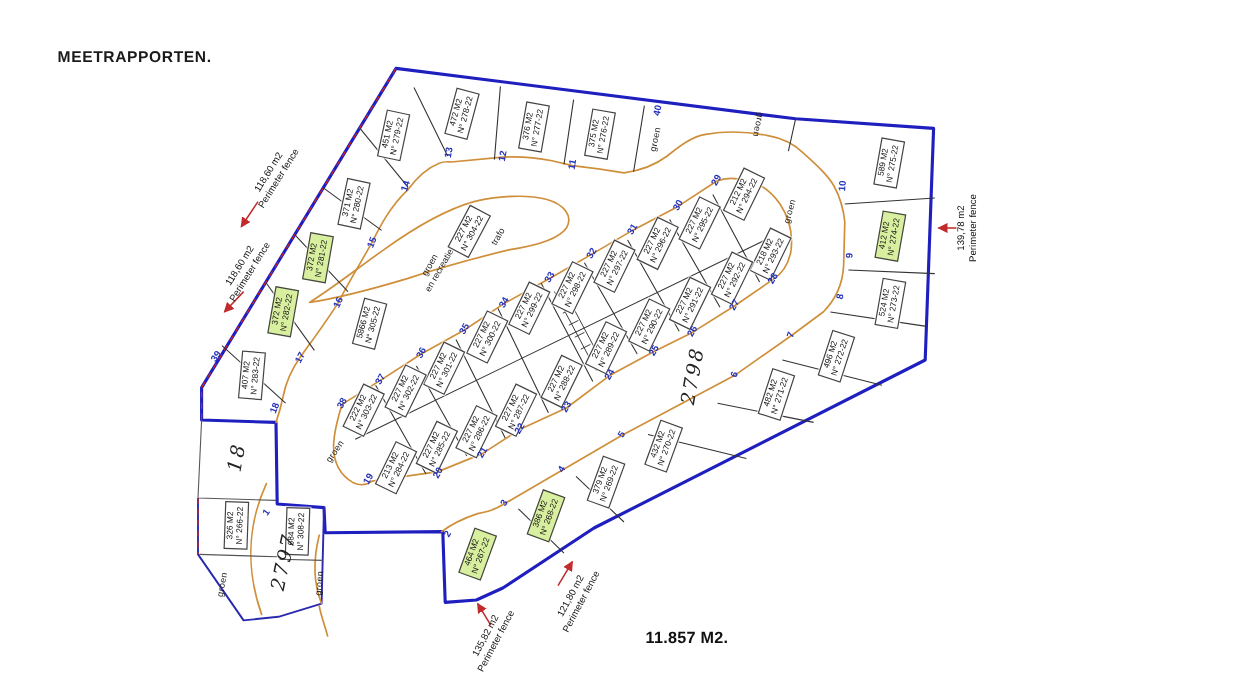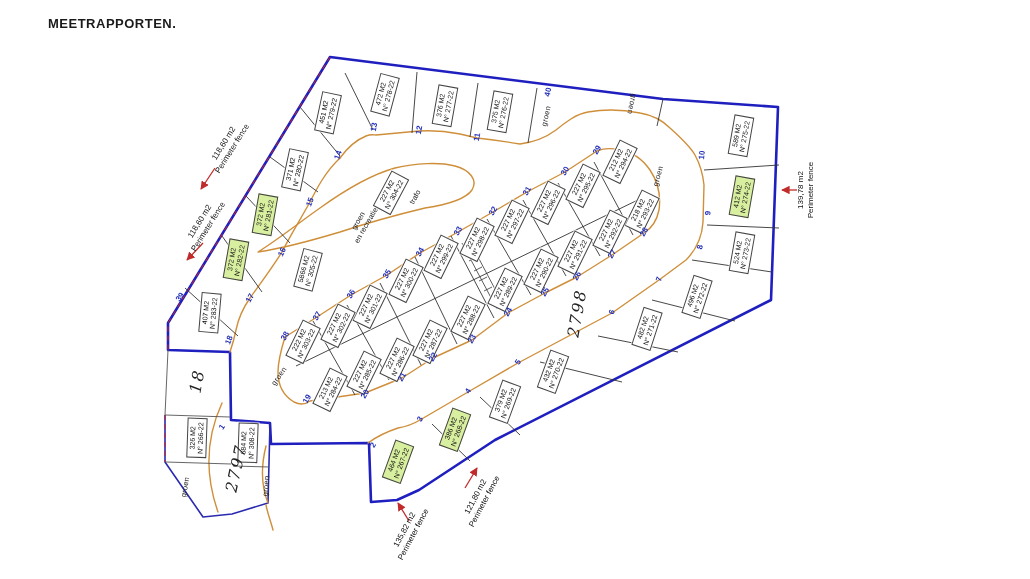--- a/index.html
+++ b/index.html
@@ -9,21 +9,21 @@
   .abs{position:absolute;transform-origin:center center;white-space:nowrap;}
   .lotbox{background:#fff;border:1px solid #444;padding:1px 3px;font-size:7px;line-height:1.15;
           text-align:center;color:#111;box-shadow:0 0 0 1px rgba(255,255,255,.6);}
   .lotbox.hl{background:#d9efa0;}
   .lotbox div{white-space:nowrap;}
   .stnum{font-size:8px;font-weight:bold;color:#2431b8;}
   .groen{font-size:7.5px;color:#222;letter-spacing:.3px;}
   .special{font-size:7.5px;color:#222;text-align:center;line-height:1.2;}
   .parcelid{font-size:16px;font-style:italic;color:#222;font-family:"DejaVu Serif",serif;letter-spacing:2px;}
   .fence{font-size:8px;color:#111;line-height:1.2;text-align:center;}
-  .maptitle{position:absolute;left:48px;top:16px;font-size:13px;font-weight:700;color:#1a1a1a;
+  .maptitle{position:absolute;left:48px;top:40px;font-size:13px;font-weight:700;color:#1a1a1a;
             letter-spacing:.5px;}
   .titleblock{position:absolute;left:538px;top:522px;font-size:13.5px;font-weight:700;color:#111;
               line-height:1.55;letter-spacing:.2px;}
 </style>
 </head>
 <body>
 
 <div class="stage">
 
   <svg width="1030" height="579" viewBox="0 0 1030 579">
@@ -423,14 +423,15 @@
         <div>135,82 m2</div>
         <div>Perimeter fence</div>
       </div>
       <div class="abs fence" style="left: 480px; top: 499px; transform: translate(-50%, -50%) rotate(-62deg);">
         <div>121,80 m2</div>
         <div>Perimeter fence</div>
       </div>
     </div>
 
   <div class="titleblock">
+    <div>11.857 M2.</div>
   </div>
 </div>
 
 </body></html>

